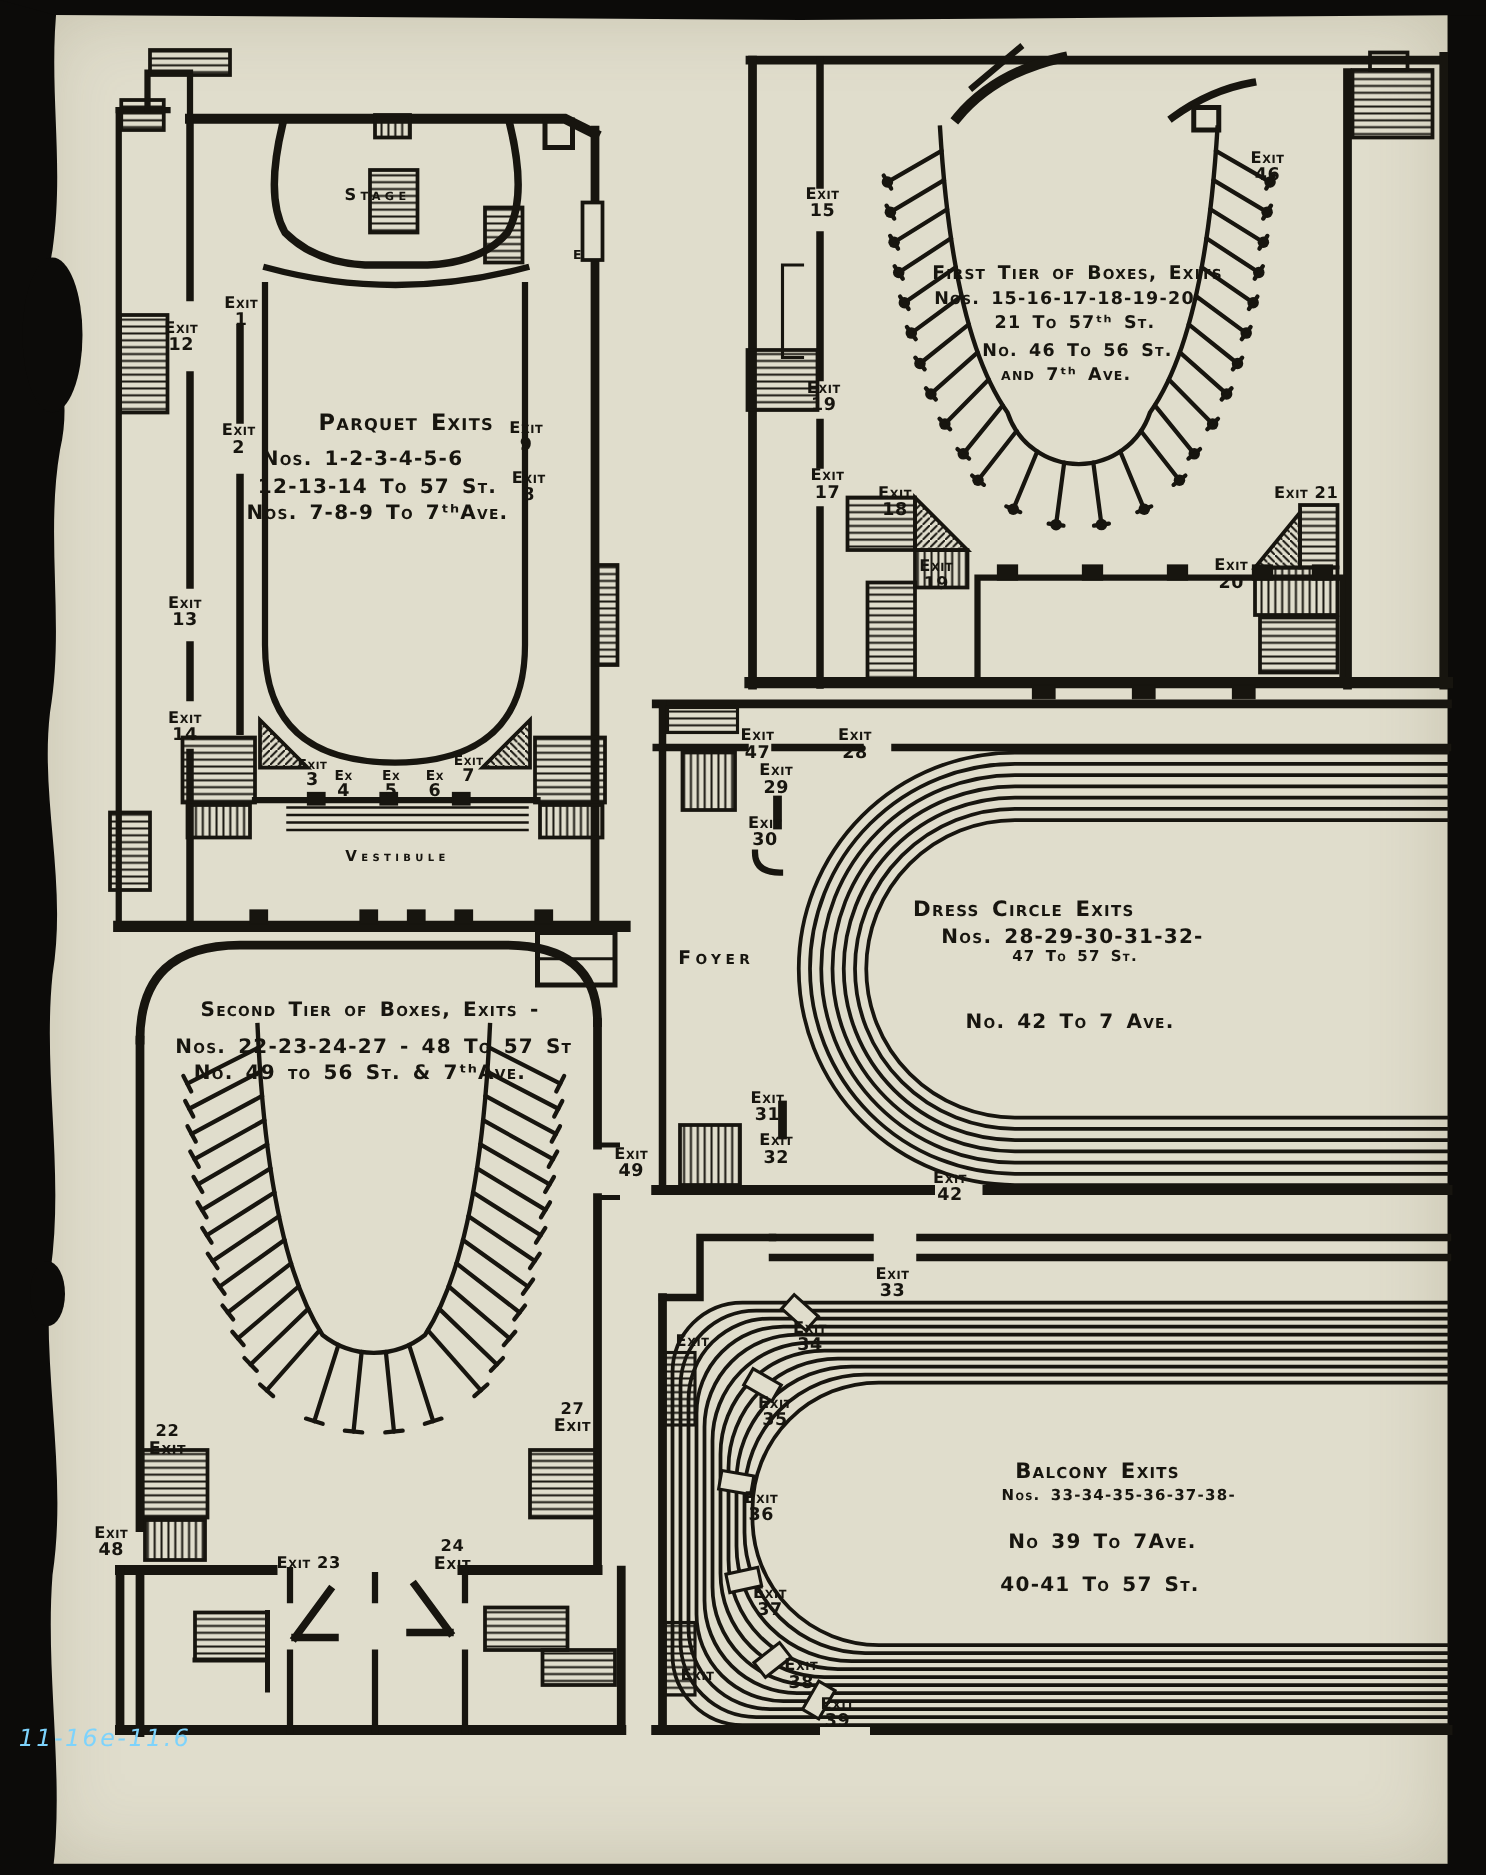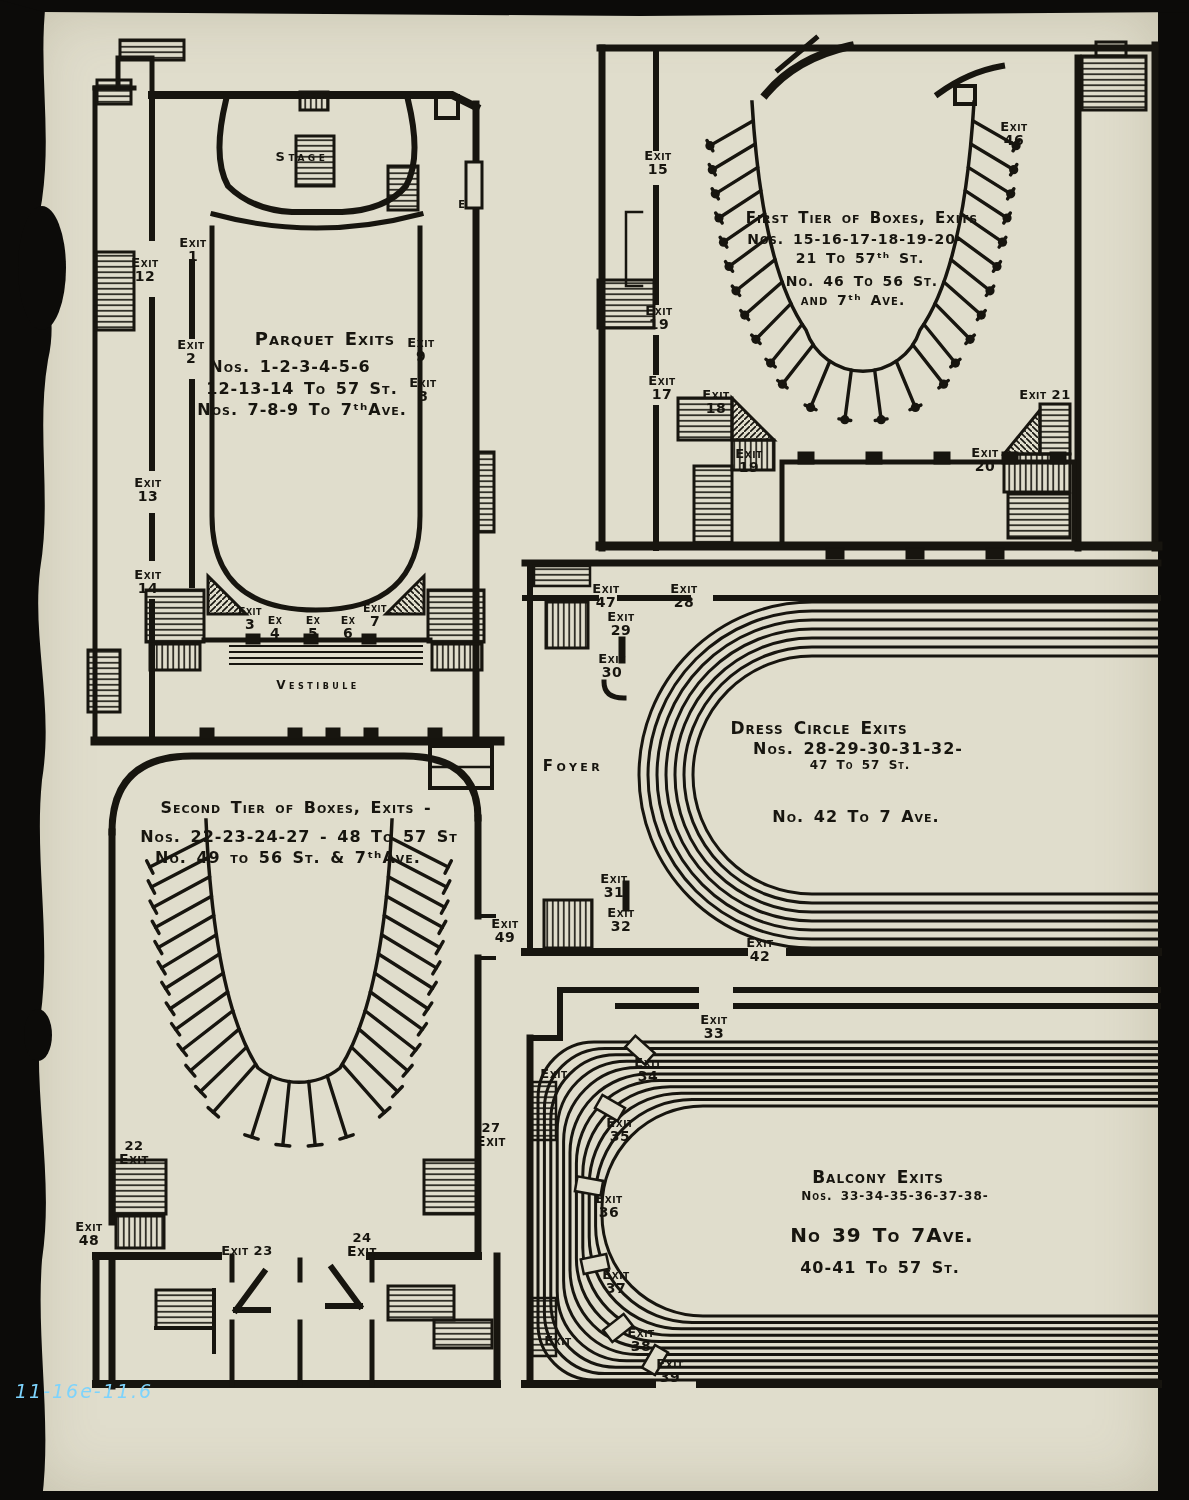--- a/index.html
+++ b/index.html
@@ -483,21 +483,21 @@
         <div>Exit</div>
         <div>48</div>
       </div>
       <div class="exit" style="left: 247px; top: 1244px;">
         <div>Exit 23</div>
       </div>
       <div class="exit" style="left: 362px; top: 1231px;">
         <div>24</div>
         <div>Exit</div>
       </div>
-      <div class="exit" style="left: 458px; top: 1121px; margin-left: 33px;">
+      <div class="exit" style="left: 458px; top: 1121px;">
         <div>27</div>
         <div>Exit</div>
       </div>
       <div class="cap" style="left: 819px; top: 720px; font-size: 17px;">
         <div>Dress Circle Exits</div>
       </div>
       <div class="cap" style="left: 858px; top: 741px; font-size: 16px;">
         <div>Nos. 28-29-30-31-32-</div>
       </div>
       <div class="cap" style="left: 860px; top: 759px; font-size: 12px;">
@@ -539,21 +539,21 @@
       </div>
       <div class="cap" style="left: 878px; top: 1169px; font-size: 17px;">
         <div>Balcony Exits</div>
       </div>
       <div class="cap" style="left: 895px; top: 1190px; font-size: 12px;">
         <div>Nos. 33-34-35-36-37-38-</div>
       </div>
       <div class="cap" style="left: 880px; top: 1260px; font-size: 16px;">
         <div>40-41 To 57 St.</div>
       </div>
-      <div class="cap" style="left: 882px; top: 1225px; font-size: 20px;">
+      <div class="cap" style="left: 882px; top: 1225px; font-size: 16px;">
         <div>No 39 To 7Ave.</div>
       </div>
       <div class="exit" style="left: 714px; top: 1013px;">
         <div>Exit</div>
         <div>33</div>
       </div>
       <div class="exit" style="left: 554px; top: 1067px;">
         <div>Exit</div>
       </div>
       <div class="exit" style="left: 648px; top: 1056px;">

